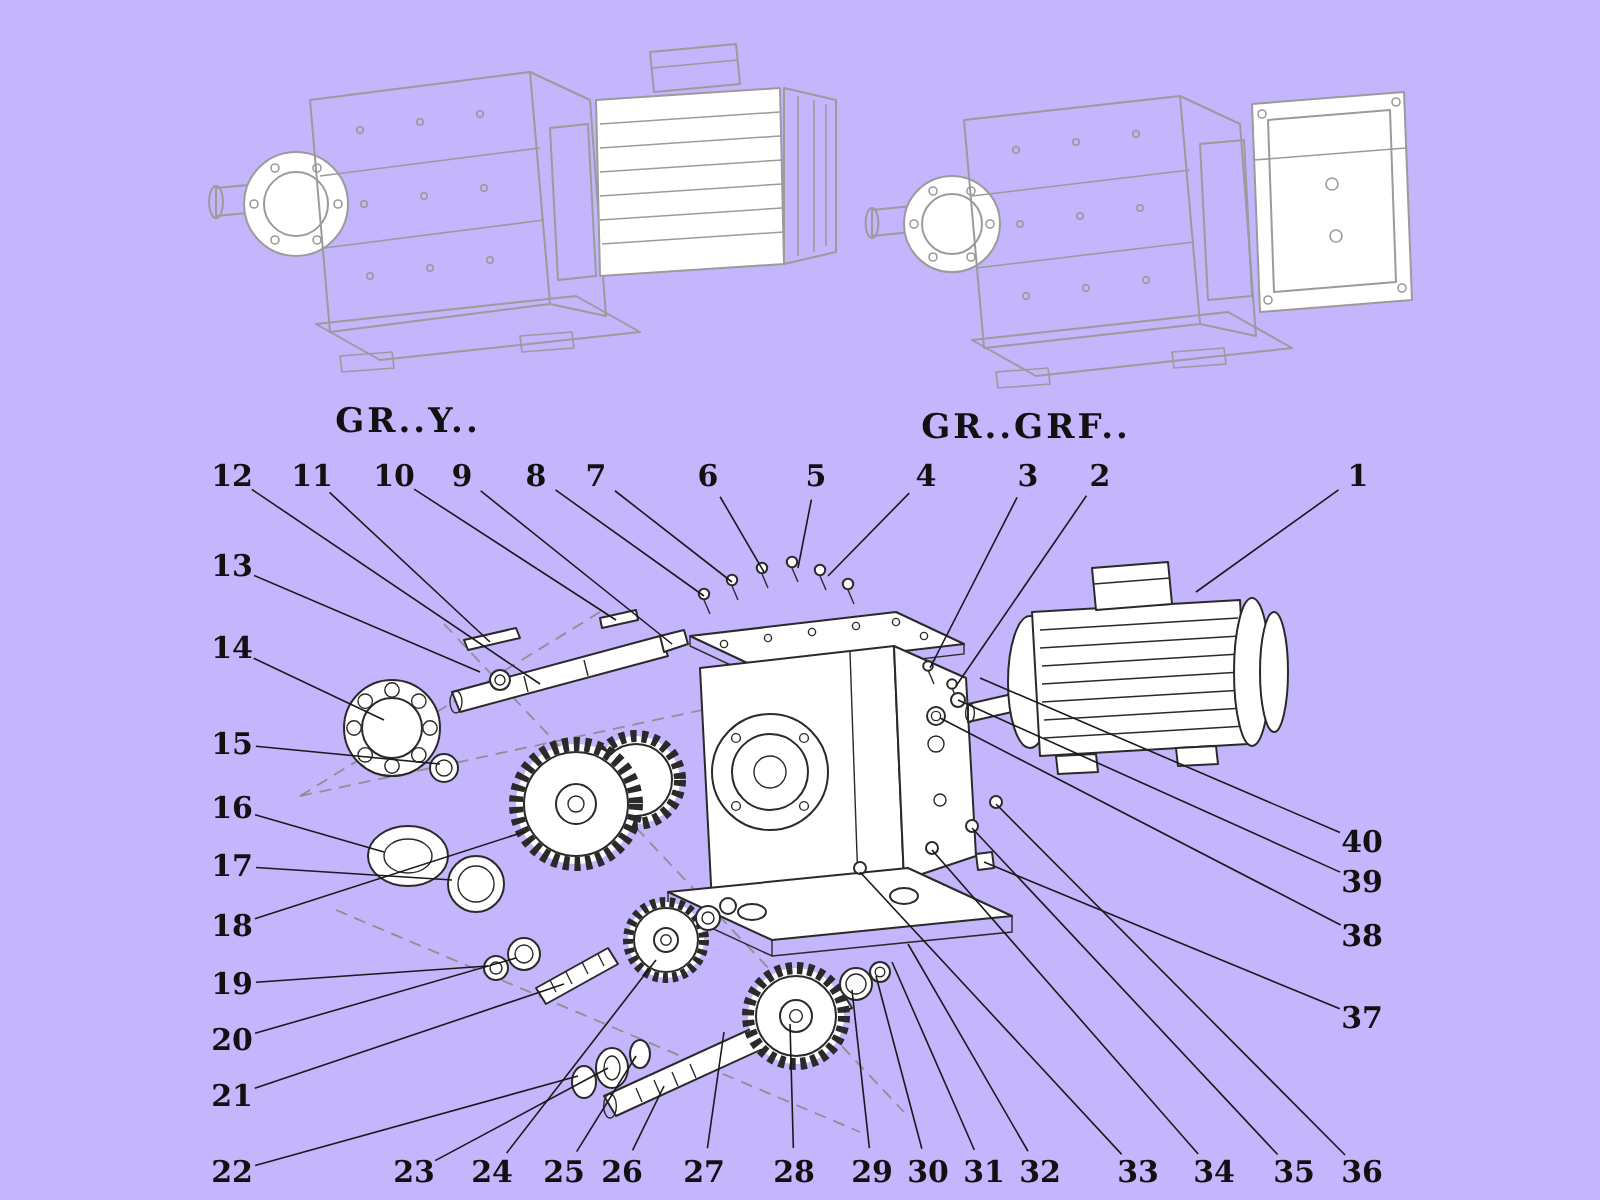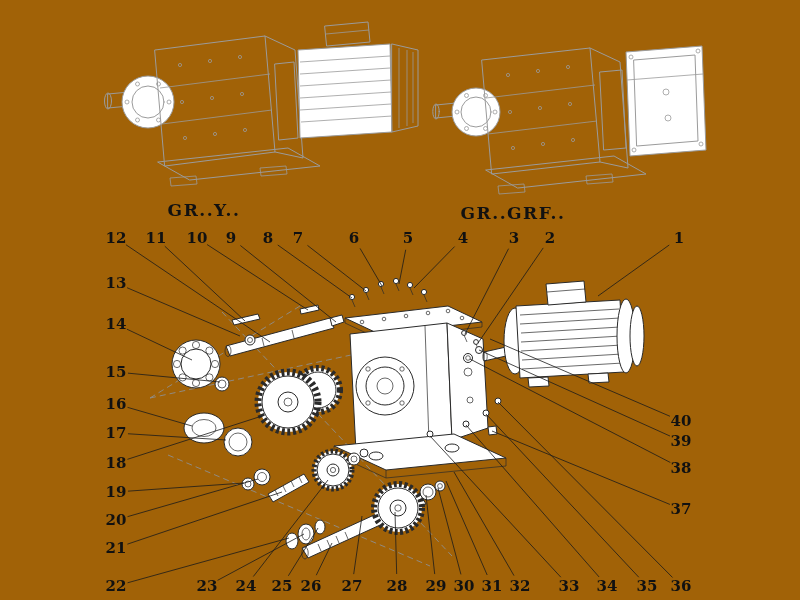--- a/index.html
+++ b/index.html
@@ -1,16 +1,16 @@
 <!DOCTYPE html>
 <html><head>
 <meta charset="utf-8">
 <style>
   html,body{margin:0;padding:0;background:#fff;}
-  .canvas{position:relative;width:800px;height:600px;background:#a16207;overflow:hidden;}
+  .canvas{position:relative;width:800px;height:600px;background:#c4b5fd;overflow:hidden;}
   svg{display:block;}
   .ghost{stroke:#9b9b9b;stroke-width:1;fill:none;stroke-linejoin:round;stroke-linecap:round;}
   .ghostf{stroke:#9b9b9b;stroke-width:1;fill:#fff;stroke-linejoin:round;}
   .ghostd{fill:none;stroke:#9b9b9b;stroke-width:.8;}
   .lnf{stroke:#2a2a2a;stroke-width:1;fill:#fff;stroke-linejoin:round;}
   .thin{stroke:#2a2a2a;stroke-width:.7;fill:none;}
   .dash{stroke:#8f8f8f;stroke-width:.9;stroke-dasharray:6 4;fill:none;}
   .leader{stroke:#1a1a1a;stroke-width:.8;}
   .teeth{fill:#fff;stroke:#2a2a2a;}
   text.num{font:bold 15px "DejaVu Serif",serif;fill:#111;}

